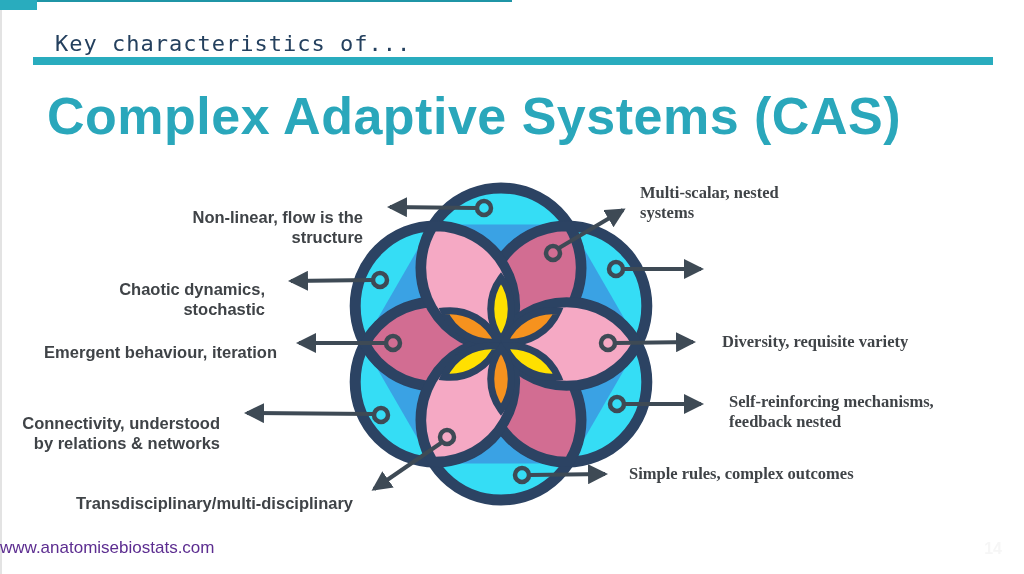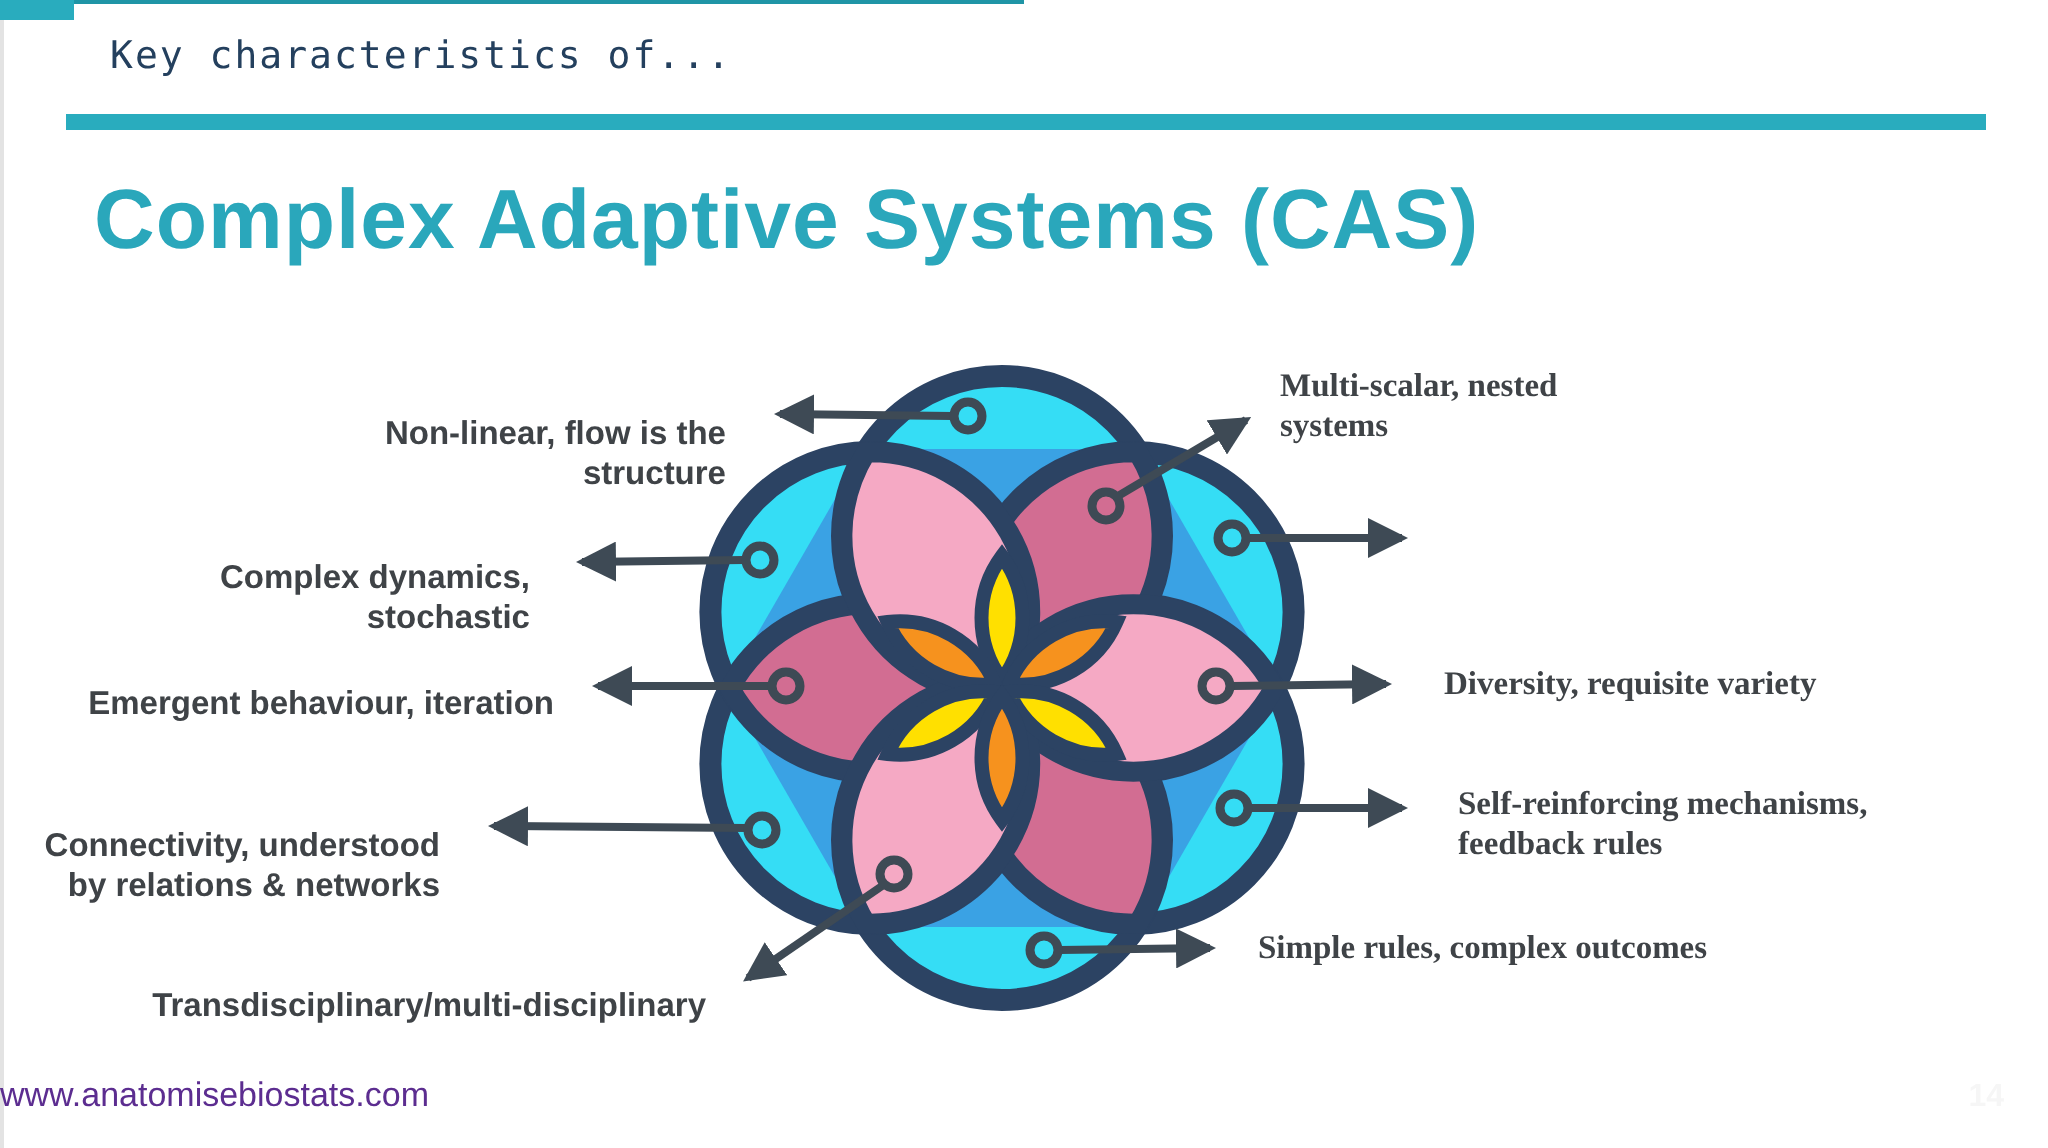--- a/index.html
+++ b/index.html
@@ -4,28 +4,28 @@
 <style>
   html,body{margin:0;padding:0;background:#ffffff;}
   .slide{
     position:relative;width:1024px;height:574px;background:#ffffff;
     overflow:hidden;font-family:"Liberation Sans",sans-serif;
   }
   .left-edge{position:absolute;left:0;top:8px;width:2px;height:566px;background:#e3e3e3;}
   .top-edge-line{position:absolute;left:0;top:0;width:512px;height:2px;background:#1f95a6;}
   .top-accent{position:absolute;left:0;top:0;width:37px;height:10px;background:#29acbe;}
   .kicker{
-    position:absolute;left:55px;top:17px;
+    position:absolute;left:55px;top:31px;
     font-family:"DejaVu Sans Mono","Liberation Mono",monospace;
-    font-size:19px;letter-spacing:1px;color:#24405e;
+    font-size:22px;letter-spacing:1px;color:#24405e;
   }
   .divider{position:absolute;left:33px;top:57px;width:960px;height:8px;background:#29acbe;}
   .title{
     position:absolute;left:47px;top:86px;margin:0;
-    font-size:42px;font-weight:bold;letter-spacing:0.5px;color:#2aa7bb;
+    font-size:52px;font-weight:bold;letter-spacing:0.5px;color:#2aa7bb;
   }
   .diagram-svg{position:absolute;left:0;top:0;width:1024px;height:574px;}
   .label{
     position:absolute;font-size:16.5px;font-weight:bold;color:#3f4347;
     line-height:19.5px;white-space:pre-line;
   }
   .label.right-side{text-align:left;font-family:Liberation Serif, serif;}
   .label.left-side{text-align:right;margin-top:12px;}
   .footer-url{
     position:absolute;left:0;top:538px;width:1010px;text-align:left;
@@ -116,30 +116,30 @@
       <circle cx="553" cy="253" r="7"></circle>
       <circle cx="616" cy="269" r="7"></circle>
       <circle cx="608" cy="343" r="7"></circle>
       <circle cx="617" cy="404" r="7"></circle>
       <circle cx="522" cy="475" r="7"></circle>
     </g>
   </svg>
 
   <div class="label left-side" style="right:661px;top:196px;">Non-linear, flow is the
 structure</div>
-  <div class="label left-side" style="right:759px;top:268px;">Complex dynamics,
+  <div class="label left-side" style="right:759px;top:268px;">Chaotic dynamics,
 stochastic</div>
   <div class="label left-side" style="right:804px;top:402px;">Connectivity, understood
 by relations &amp; networks</div>
   <div class="label left-side" style="right:747px;top:331px;">Emergent behaviour, iteration</div>
   <div class="label left-side" style="right:671px;top:482px;">Transdisciplinary/multi-disciplinary</div>
 
   <div class="label right-side" style="left:640px;top:183px;">Multi-scalar, nested
 systems</div>
   <div class="label right-side" style="left:722px;top:332px;">Diversity, requisite variety</div>
   <div class="label right-side" style="left:729px;top:392px;">Self-reinforcing mechanisms,
-feedback rules</div>
+feedback nested</div>
   <div class="label right-side" style="left:629px;top:464px;">Simple rules, complex outcomes</div>
 
   <div class="footer-url">www.anatomisebiostats.com</div>
   <div class="page-number">14</div>
 
 </div>
 
 </body></html>

